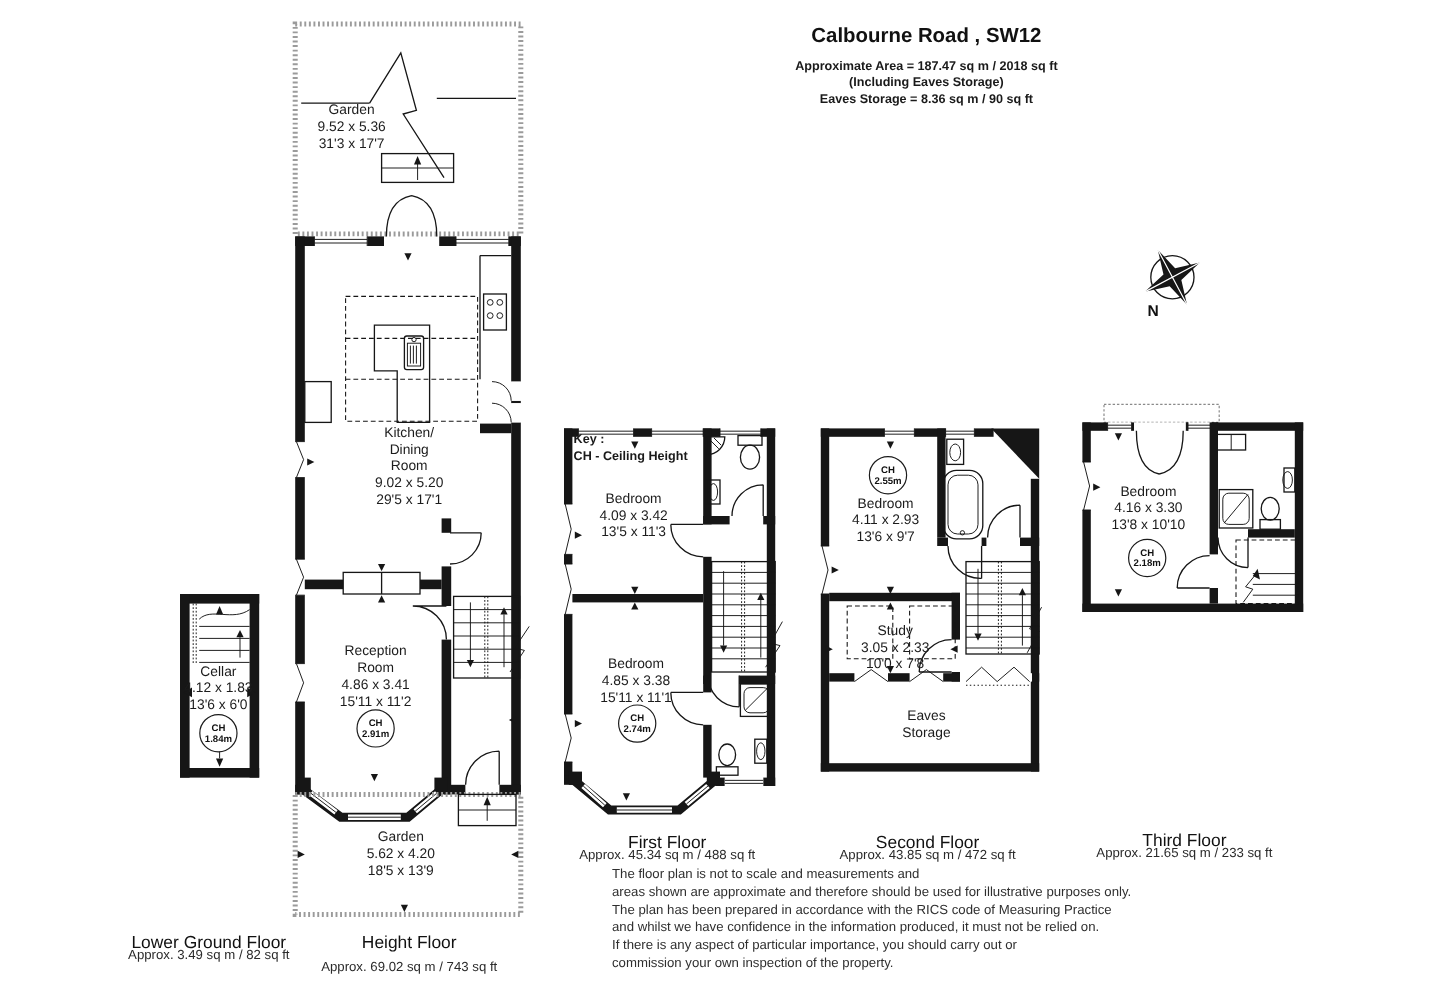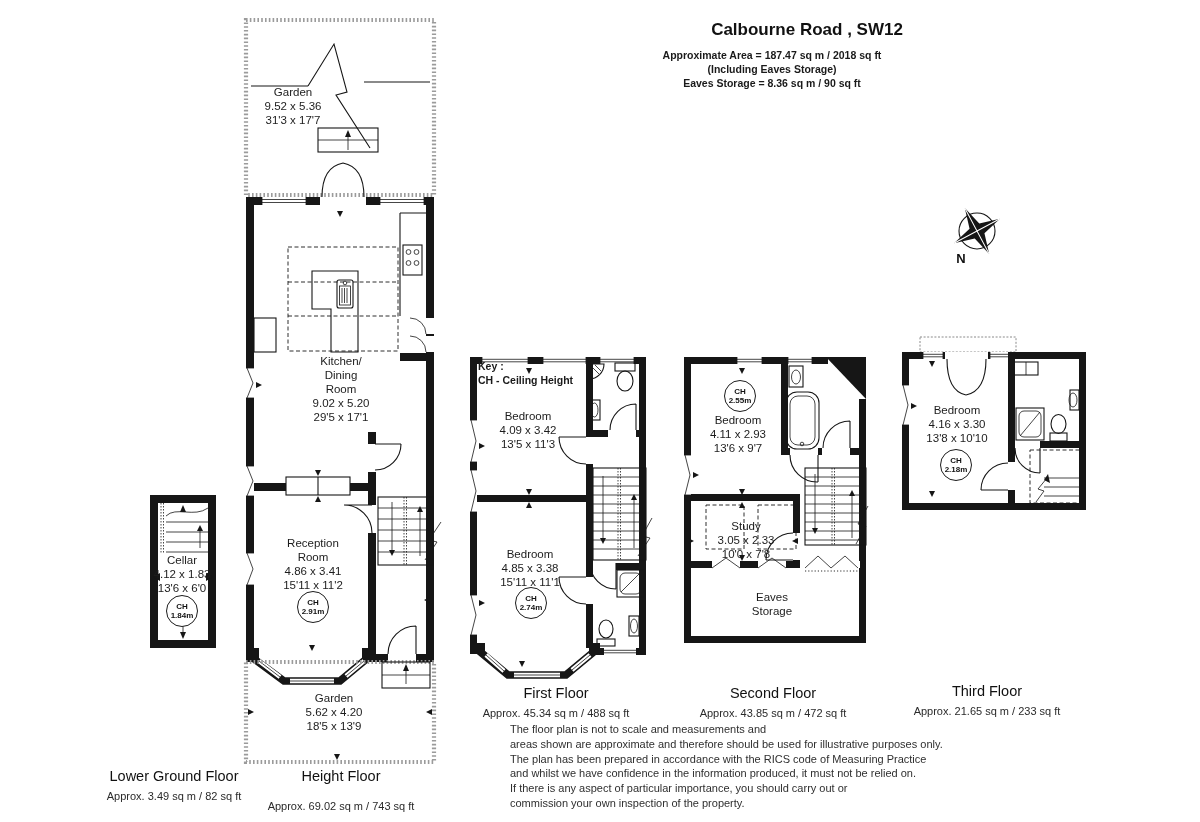--- a/index.html
+++ b/index.html
@@ -17,23 +17,23 @@
   .dg{fill:none;stroke:#8a8a8a;stroke-width:1;stroke-dasharray:2 1.6;}
   .gdn{fill:none;stroke:#9b9b9b;stroke-width:4.2;stroke-dasharray:1.6 2.2;}
   .m{fill:#161616;}
   .room-label{position:absolute;transform:translateX(-50%);text-align:center;
               white-space:pre-line;font-size:11.5px;line-height:14px;color:#1c1c1c;}
   .ch-badge{position:absolute;width:30px;height:30px;border:1.4px solid #1c1c1c;border-radius:50%;
             transform:translate(-50%,-50%);display:flex;flex-direction:column;align-items:center;
             justify-content:center;background:#fff;font-weight:bold;color:#111;}
   .ch-badge .ch-t{font-size:8px;line-height:9px;}
   .ch-badge .ch-v{font-size:8px;line-height:9px;text-align:right;}
-  .floor-name{position:absolute;transform:translateX(-50%);font-size:14.5px;color:#111;white-space:nowrap;}
+  .floor-name{position:absolute;transform:translateX(-50%);font-size:14.5px;color:#111;white-space:nowrap;margin-top:10px;}
   .floor-area{position:absolute;transform:translateX(-50%);font-size:11px;color:#2a2a2a;white-space:nowrap;}
-  .hdr-title{position:absolute;transform:translateX(-50%);font-size:17px;font-weight:600;color:#111;white-space:nowrap;margin-left:35px;}
+  .hdr-title{position:absolute;transform:translateX(-50%);font-size:17px;font-weight:600;color:#111;white-space:nowrap;}
   .hdr-line{position:absolute;transform:translateX(-50%);font-size:10.5px;font-weight:700;color:#1a1a1a;white-space:nowrap;}
   .key-box{position:absolute;font-size:10.5px;font-weight:700;color:#1a1a1a;line-height:13.5px;}
   .disclaimer{position:absolute;transform:translateX(-50%);width:480px;text-align:left;
               font-size:11px;line-height:14.8px;color:#2f2f2f;white-space:pre-line;}
   .north-label{position:absolute;transform:translateX(-50%);font-size:13px;font-weight:700;color:#111;}
 </style>
 </head>
 <body>
 
 <div id="canvas">

